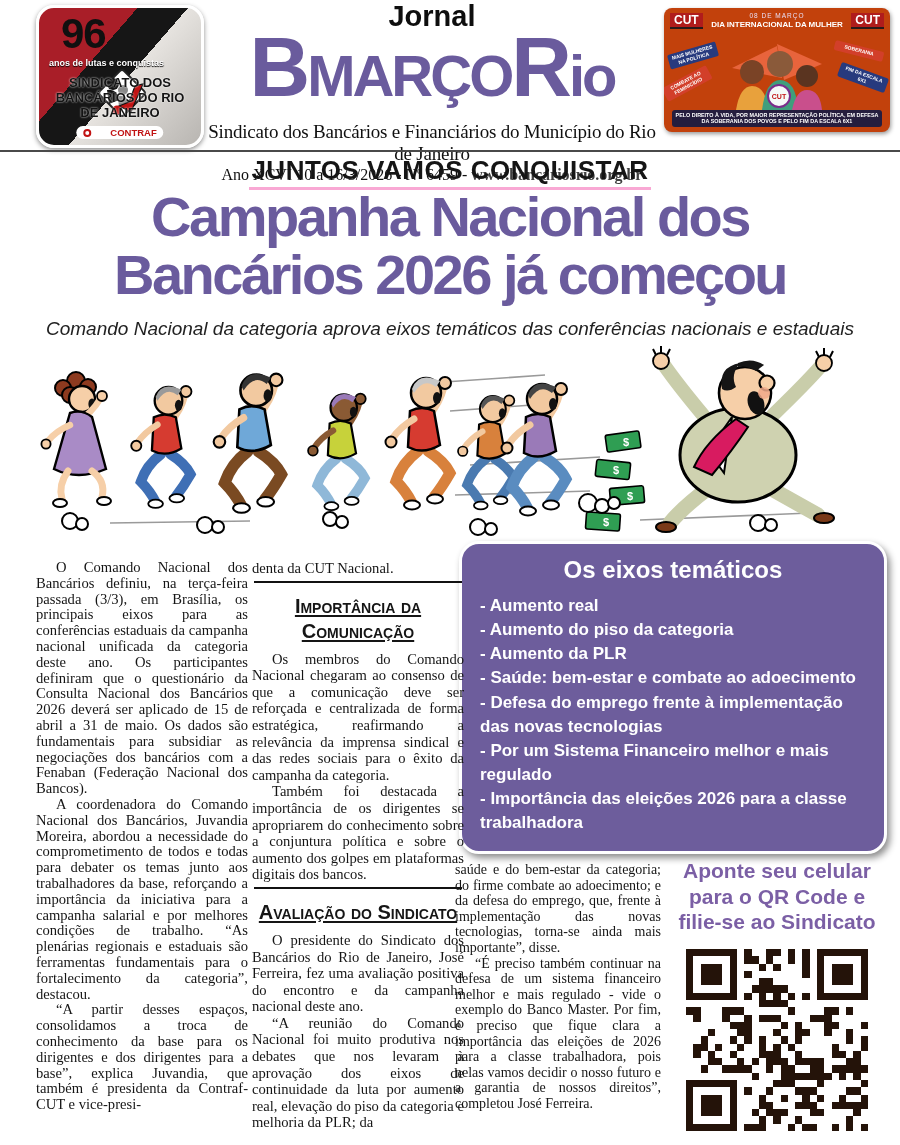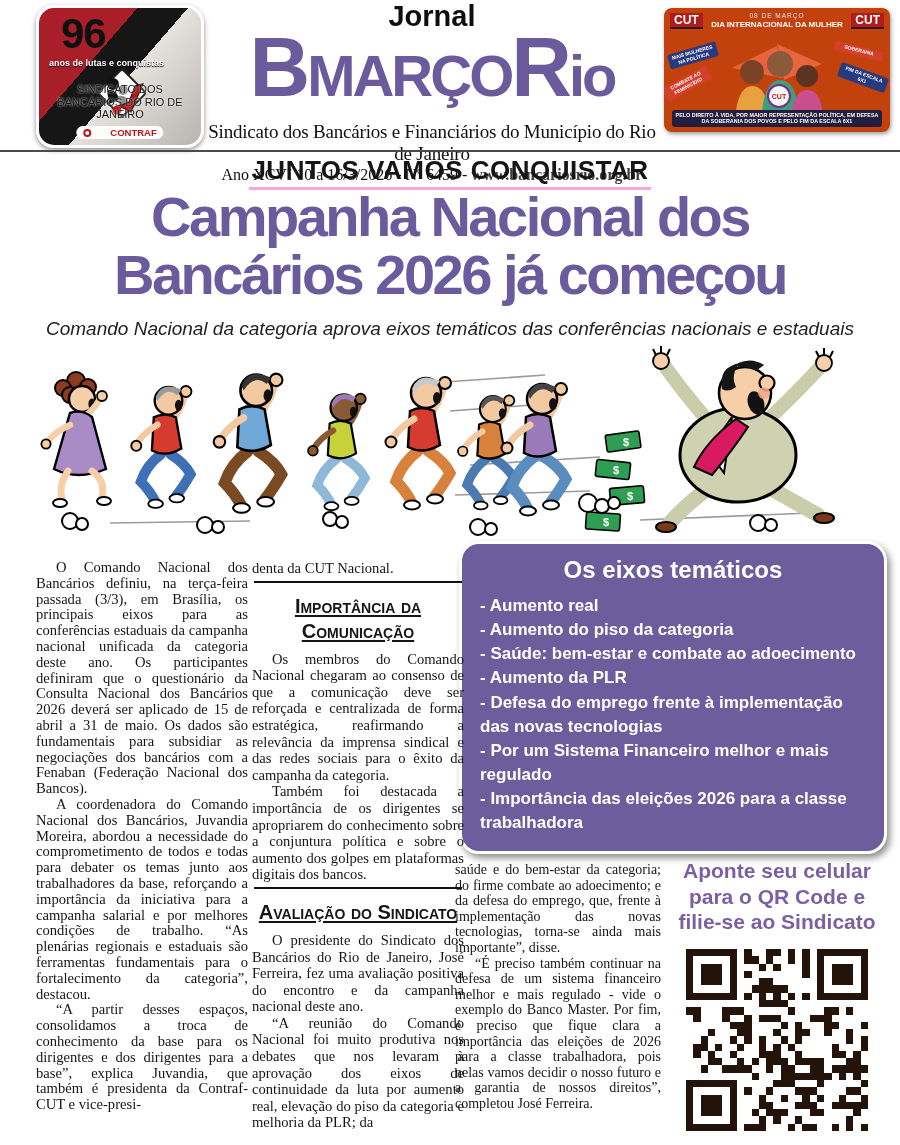--- a/index.html
+++ b/index.html
@@ -5,21 +5,21 @@
   html,body{margin:0;padding:0;background:#fff;}
   .page{position:relative;width:900px;height:1145px;background:#fff;overflow:hidden;
         font-family:"Liberation Sans",sans-serif;color:#111;}
 
   
   .logo{position:absolute;left:36px;top:5px;width:168px;height:143px;border-radius:18px;
         background:linear-gradient(131deg,#a91e28 0%,#a91e28 35%,#161616 35%,#161616 53%,#e6e3df 53%,#b8b5b1 100%);
         box-shadow:0 2px 5px rgba(0,0,0,.45);border:3px solid #fff;box-sizing:border-box;overflow:hidden;}
   .logo-96{position:absolute;left:22px;top:2px;font-size:42px;font-weight:900;color:#101010;letter-spacing:-1px;}
   .logo-tag{position:absolute;left:10px;top:50px;width:130px;font-size:9px;font-weight:700;color:#fff;text-shadow:0 1px 1px #000;}
-  .logo-org{position:absolute;left:8px;bottom:24px;width:146px;text-align:center;font-size:11px;font-weight:400;color:#141414;line-height:1.15;text-shadow:0 0 2px #fff;}
+  .logo-org{position:absolute;left:8px;bottom:24px;width:146px;text-align:center;font-size:13px;font-weight:700;color:#141414;line-height:1.15;text-shadow:0 0 2px #fff;}
   .logo-contraf{position:absolute;left:50%;bottom:6px;transform:translateX(-50%);background:#fff;border-radius:8px;
         padding:1px 7px;font-size:9.5px;font-weight:800;color:#c11313;white-space:nowrap;display:flex;align-items:center;gap:19px;}
   .logo-contraf .dot{width:8px;height:8px;border-radius:50%;border:2px solid #c11313;box-sizing:border-box;display:inline-block;}
   .logo-emblem{position:absolute;left:54px;top:58px;}
 
   .masthead{position:absolute;left:204px;top:2px;width:456px;text-align:center;}
   .mh-kicker{font-size:29px;font-weight:700;color:#0e0e0e;line-height:1;letter-spacing:0;}
   .mh-title{color:#6a5b9d;font-weight:700;line-height:.88;letter-spacing:-3px;white-space:nowrap;}
   .mh-title .big{font-size:84px;}
   .mh-title .small{font-size:58px;}
@@ -261,22 +261,22 @@
           <circle cx="13" cy="2" r="6"></circle>
         </g>
     </g>
   </svg>
 
   <div class="eixos">
     <div class="eixos-title">Os eixos temáticos</div>
     <div>
         <div class="eixos-item">- Aumento real</div>
         <div class="eixos-item">- Aumento do piso da categoria</div>
+        <div class="eixos-item">- Aumento da PLR</div>
         <div class="eixos-item">- Saúde: bem-estar e combate ao adoecimento</div>
-        <div class="eixos-item">- Aumento da PLR</div>
         <div class="eixos-item">- Defesa do emprego frente à implementação das novas tecnologias</div>
         <div class="eixos-item">- Por um Sistema Financeiro melhor e mais regulado</div>
         <div class="eixos-item">- Importância das eleições 2026 para a classe trabalhadora</div>
       </div>
   </div>
 
   <div class="bodytext col1">
     <p>O Comando Nacional dos Bancários definiu, na terça-feira passada (3/3), em Brasília, os principais eixos para as conferências estaduais da campanha nacional unificada da categoria deste ano. Os participantes definiram que o questionário da Consulta Nacional dos Bancários 2026 deverá ser aplicado de 15 de abril a 31 de maio. Os dados são fundamentais para subsidiar as negociações dos bancários com a Fenaban (Federação Nacional dos Bancos).</p>
     <p>A coordenadora do Comando Nacional dos Bancários, Juvandia Moreira, abordou a necessidade do comprometimento de todos e todas para debater os temas junto aos trabalhadores da base, reforçando a importância da iniciativa para a campanha salarial e por melhores condições de trabalho. “As plenárias regionais e estaduais são ferramentas fundamentais para o fortalecimento da categoria”, destacou.</p>
     <p>“A partir desses espaços, consolidamos a troca de conhecimento da base para os dirigentes e dos dirigentes para a base”, explica Juvandia, que também é presidenta da Contraf-CUT e vice-presi-</p>

